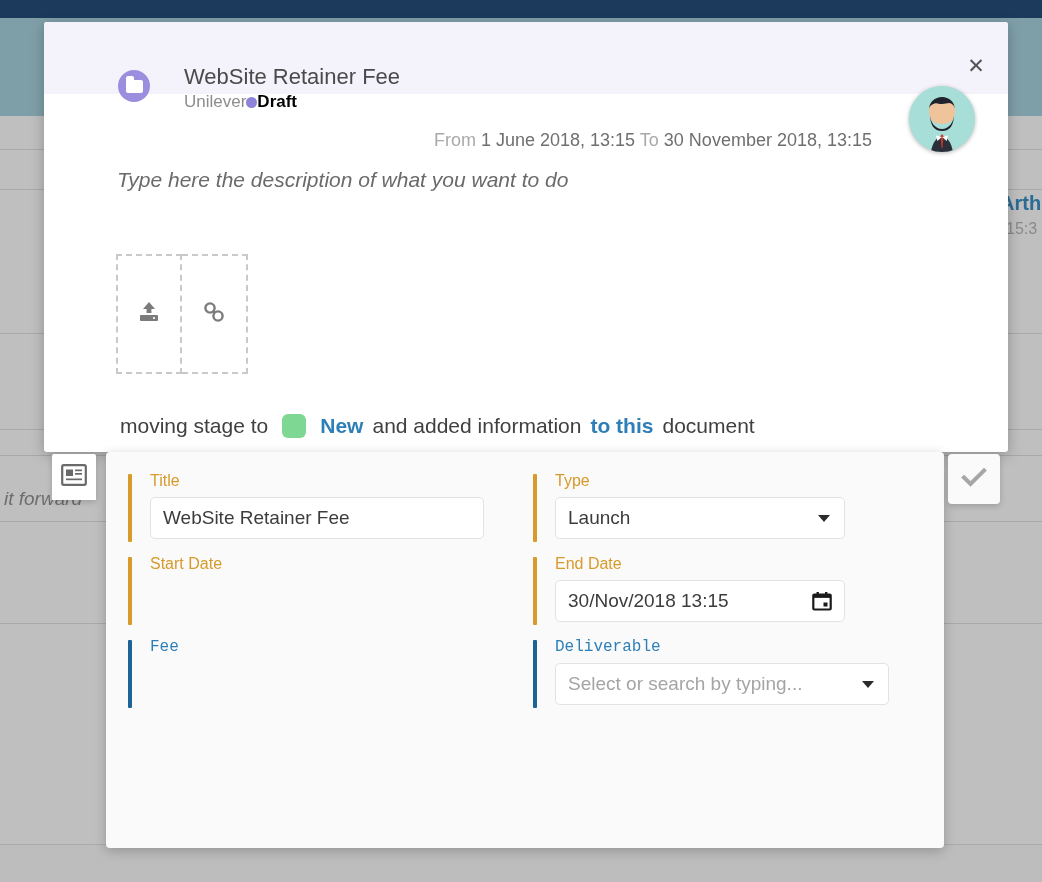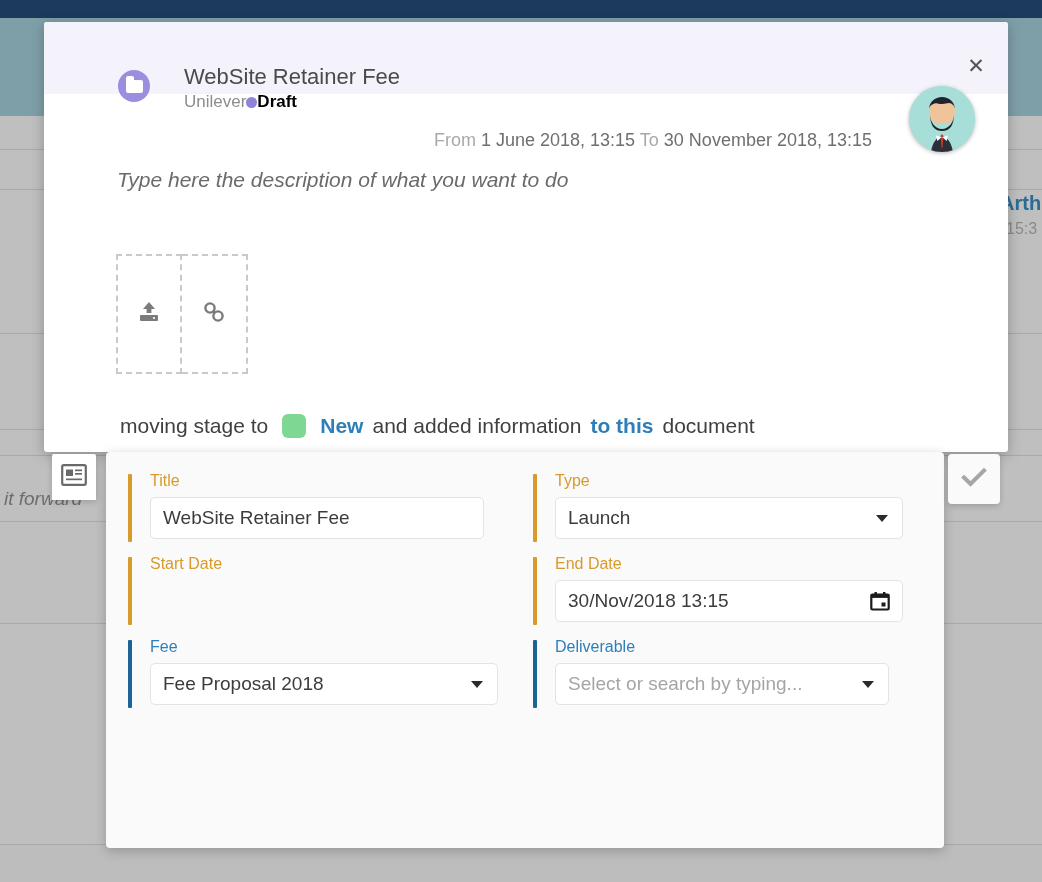--- a/index.html
+++ b/index.html
@@ -98,27 +98,27 @@
   #form-grid{
     position:absolute;left:22px;top:20px;width:794px;
     display:grid;grid-template-columns:405px 389px;row-gap:16px;
   }
   .field{position:relative;padding-left:22px;}
   .accent-bar{position:absolute;left:0;top:2px;width:4px;height:68px;border-radius:1px;}
   .accent-orange{background:#d79a2b;}
   .accent-blue{background:#1d6396;}
   .field-label{font-size:16px;margin-bottom:7px;line-height:18px;}
   .label-orange{color:#d79a2b;}
-  .label-blue{color:#2e7fb8;}
+  .label-blue{color:#2e7fb8;font-family:Liberation Mono, monospace;}
   .control{
     position:relative;height:42px;background:#fff;border:1px solid #e3e3e3;border-radius:5px;
     display:flex;align-items:center;padding:0 12px;box-sizing:border-box;
   }
   .control.wide{width:334px;}
-  .control.wide-r{width:348px;}
+  .control.wide-r{width:290px;}
   .ctrl-value{font-size:19px;color:#3c3c3c;white-space:nowrap;overflow:hidden;}
   .ctrl-placeholder{font-size:19px;color:#a5a5a5;white-space:nowrap;}
   .caret{position:absolute;right:14px;width:0;height:0;border-left:6px solid transparent;border-right:6px solid transparent;border-top:7px solid #2b2b2b;}
   .cal-icon{position:absolute;right:12px;color:#222;display:flex;}
 </style>
 </head>
 <body>
 
 <div id="bg-navy"></div>
 <div id="bg-teal"></div>
@@ -268,24 +268,20 @@
             <rect x="11.5" y="11.5" width="4" height="4" fill="#1b1b1b"></rect>
           </svg>
         </span>
       </div>
     </div>
 
 
     <div class="field">
       <span class="accent-bar accent-blue"></span>
       <div class="field-label label-blue">Fee</div>
-      <div class="control wide-r">
-        <span class="ctrl-value">Fee Proposal 2018</span>
-        <span class="caret"></span>
-      </div>
     </div>
 
     <div class="field">
       <span class="accent-bar accent-blue"></span>
       <div class="field-label label-blue">Deliverable</div>
       <div class="control wide">
         <span class="ctrl-placeholder">Select or search by typing...</span>
         <span class="caret"></span>
       </div>
     </div>

